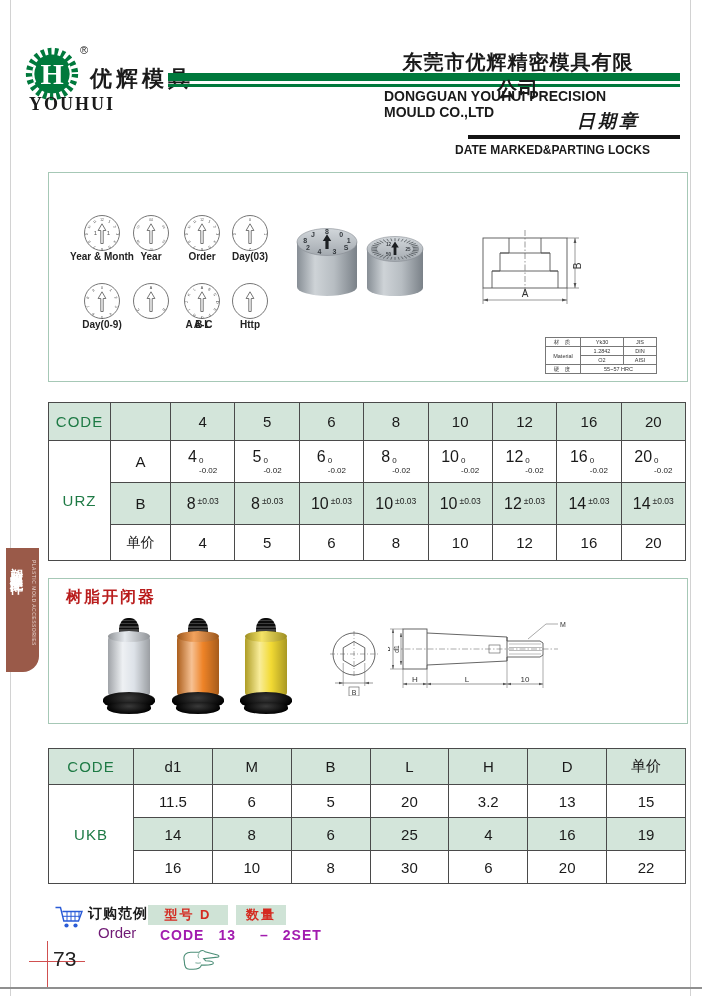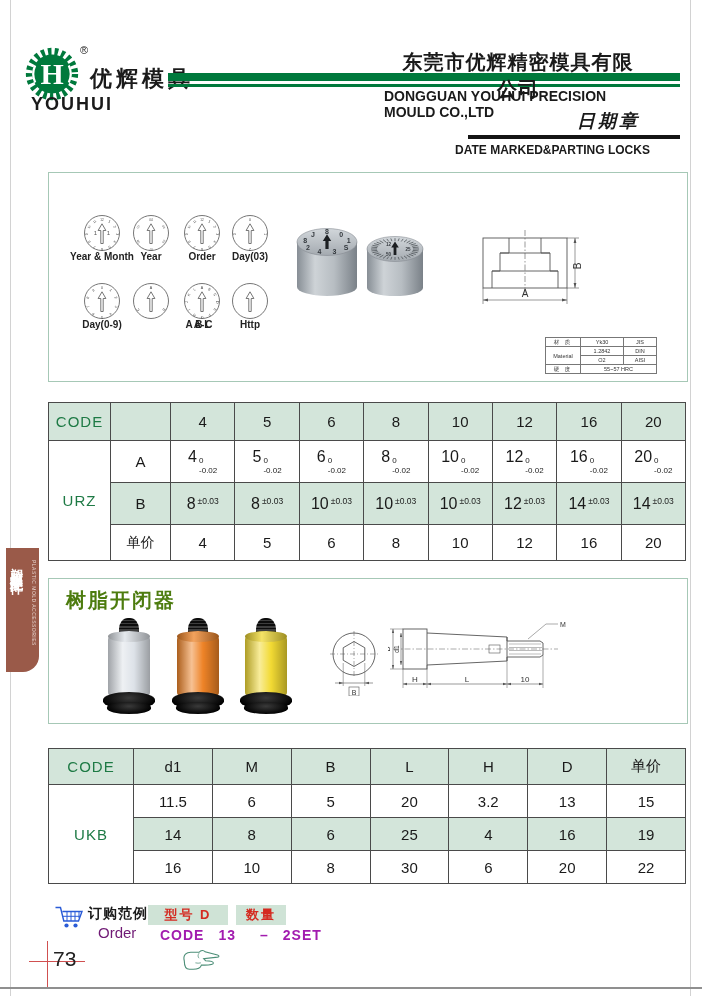--- a/index.html
+++ b/index.html
@@ -9,21 +9,21 @@
   .vline{position:absolute;top:0;width:1px;height:996px;background:#d2d2d2;}
   
   .side-tab{position:absolute;left:6px;top:548px;width:33px;height:124px;
             background:#9a5a49;border-radius:0 0 16px 0;}
   .side-cn{position:absolute;left:4px;top:9px;writing-mode:vertical-rl;text-orientation:upright;
            color:#fff;font-size:13px;font-weight:bold;letter-spacing:3px;line-height:1;}
   .side-en{position:absolute;right:2px;top:12px;writing-mode:vertical-rl;
            color:#e6d2cb;font-size:5px;letter-spacing:.5px;}
   
   .logo-en{position:absolute;left:16px;top:94px;width:112px;text-align:center;
-           font-family:Liberation Sans, sans-serif;font-weight:bold;font-size:18px;letter-spacing:2px;}
+           font-family:Liberation Serif, serif;font-weight:bold;font-size:18px;letter-spacing:2px;}
   .logo-cn{position:absolute;left:90px;top:64px;font-size:22px;font-weight:bold;letter-spacing:4px;}
   .reg{position:absolute;left:80px;top:44px;font-size:11px;}
   .bar1{position:absolute;left:168px;top:73px;width:512px;height:8px;background:#00793c;}
   .bar2{position:absolute;left:168px;top:84px;width:512px;height:3px;background:#00793c;}
   .company-cn{position:absolute;left:396px;top:49px;width:244px;text-align:center;
               font-size:20px;font-weight:bold;letter-spacing:1px;}
   .company-en{position:absolute;left:384px;top:88px;width:252px;text-align:left;
               font-size:14px;font-weight:bold;}
   .section-cn{position:absolute;left:540px;top:109px;width:100px;text-align:right;
               font-size:18px;font-weight:bold;font-style:italic;letter-spacing:3px;}
@@ -46,22 +46,22 @@
   td.series{color:#1e7a45;font-size:15px;letter-spacing:1px;background:#fff;}
   tr.greenrow td{background:#d3e5da;}
   .ts{display:inline-flex;flex-direction:column;align-items:flex-start;font-size:8px;
       line-height:1.15;margin-left:2px;vertical-align:-1px;color:#222;}
   .tval{font-size:16px;}
   .btol{font-size:8.5px;vertical-align:5px;margin-left:2px;}
   
   table.mat{border-collapse:collapse;position:absolute;left:545px;top:337px;}
   table.mat td{border:1px solid #777;font-size:5.5px;text-align:center;padding:0 2px;height:8px;color:#333;}
   
-  .resin-title{position:absolute;left:66px;top:587px;font-size:20px;font-weight:bold;
-               color:#4d7c0f;letter-spacing:2px;}
+  .resin-title{position:absolute;left:66px;top:587px;font-size:16px;font-weight:bold;
+               color:#b91c1c;letter-spacing:2px;}
   .cyl{position:absolute;}
   .cyl .screw{position:absolute;top:0;border-radius:45% 45% 8% 8%/55% 55% 6% 6%;
        background:repeating-linear-gradient(180deg,#0c0c0c 0 1.6px,#3d3d3d 1.6px 3.2px);}
   .cyl .bodytop{position:absolute;border-radius:50%;}
   .cyl .body{position:absolute;border-radius:4px;}
   .cyl .base{position:absolute;background:radial-gradient(ellipse at 50% 35%,#3a3a3a,#000 75%);
        border-radius:50%/46%;}
   
   .order-cn{position:absolute;left:88px;top:905px;font-size:14px;font-weight:bold;letter-spacing:1px;}
   .order-en{position:absolute;left:98px;top:924px;font-size:15px;color:#701a75;}

